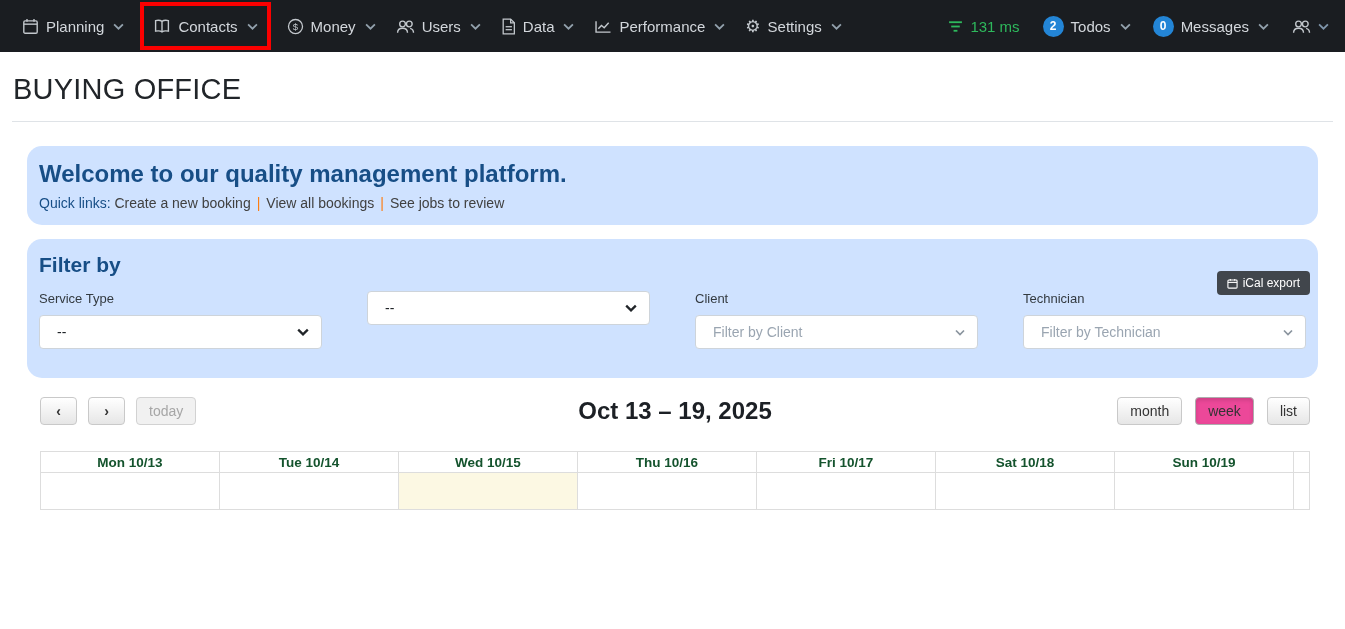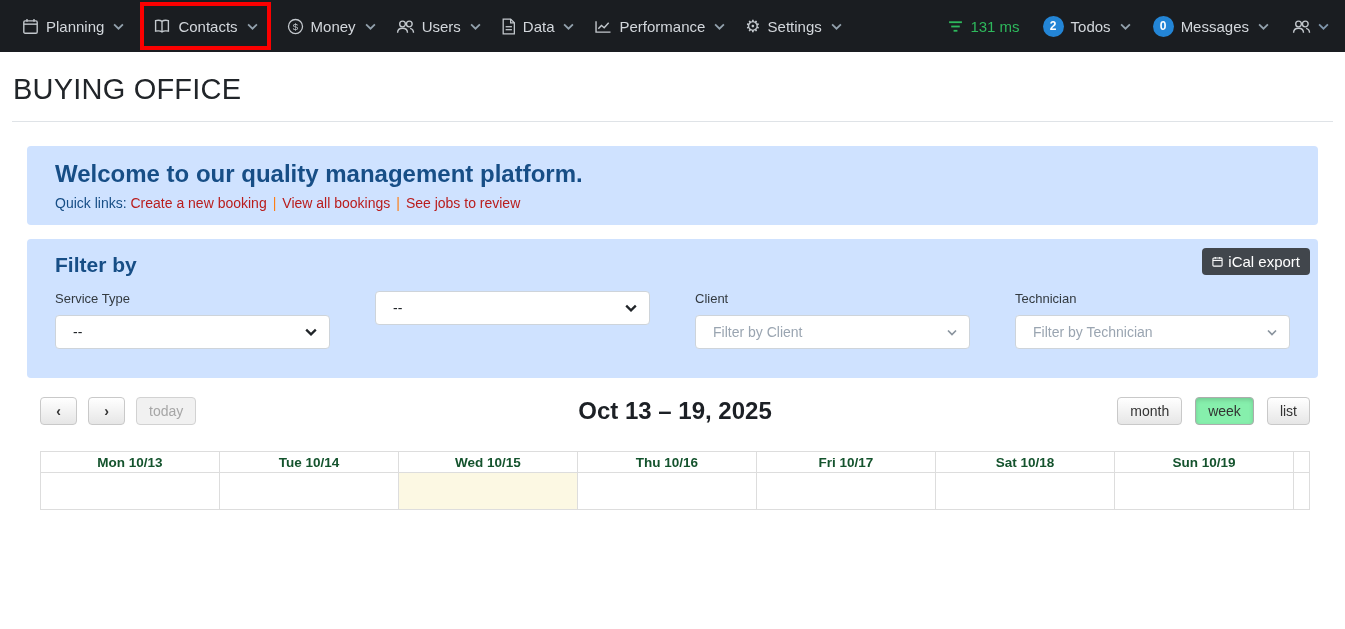--- a/index.html
+++ b/index.html
@@ -27,52 +27,52 @@
     align-items: center; justify-content: center; }
   .user-menu { display: flex; align-items: center; gap: 5px; padding: 0 2px 0 12px;
     height: 100%; cursor: pointer; color: #c3c8cd; }
 
   
   .page-title { font-size: 29px; font-weight: 500; color: #212529;
     margin: 21px 12px 15px 13px; letter-spacing: .2px; }
   .rule { border: none; border-top: 1px solid #dfe3e7; margin: 0 12px; }
 
   
-  .panel { background: #cfe2ff; border-radius: 4px; margin: 0 27px; padding: 14px 28px; }
+  .panel { background: #cfe2ff; border-radius: 15px; margin: 0 27px; padding: 14px 12px; }
   .welcome { margin-top: 24px; }
   .welcome h2 { color: #174e86; font-size: 24px; font-weight: 700; margin-bottom: 7px; }
   .quick-links { font-size: 14px; color: #174e86; }
-  .quick-links a { color: #b91c1c; text-decoration: none; cursor: pointer; }
+  .quick-links a { color: #404040; text-decoration: none; cursor: pointer; }
   .pipe { color: #fd7e14; margin: 0 6px; }
 
   .filter-panel { margin-top: 14px; padding-bottom: 29px; position: relative; }
   .filter-panel h3 { color: #174e86; font-size: 21px; font-weight: 700; margin-bottom: 14px; }
-  .ical-btn { position: absolute; top: 9px; right: 8px; background: #41464c; color: #fff;
-    border: none; border-radius: 4px; font-size: 15px; padding: 5px 10px;
+  .ical-btn { position: absolute; top: 32px; right: 8px; background: #41464c; color: #fff;
+    border: none; border-radius: 4px; font-size: 12px; padding: 5px 10px;
     display: flex; align-items: center; gap: 5px; cursor: pointer;
     font-family: "Liberation Sans", sans-serif; text-align: center; }
   .fields { display: grid; grid-template-columns: repeat(4, 1fr); gap: 45px; }
   .field label { display: block; font-size: 13px; color: #333a40; margin-bottom: 9px; }
   .control { background: #fff; border: 1px solid #ced4da; border-radius: 4px;
     height: 34px; display: flex; align-items: center; padding: 0 12px 0 17px;
     font-size: 14px; cursor: pointer; position: relative; }
   .control .val { color: #212529; }
   .control .ph { color: #9aa5b1; }
   .control .caret { margin-left: auto; display: flex; align-items: center; }
 
   
   .cal-toolbar { margin: 18px 35px 0 40px; display: flex; align-items: center;
     position: relative; height: 30px; }
   .fc-btn { height: 28px; border: 1px solid #c9c9c9; border-radius: 4px;
     background: linear-gradient(to bottom, #ffffff, #e6e6e6); color: #333;
     font-size: 14px; padding: 0 12px; cursor: pointer;
     font-family: "Liberation Sans", sans-serif; }
   .fc-btn.arrow { width: 37px; padding: 0; font-weight: 700; color: #333; }
   .fc-btn.disabled { background: #f1f1f1; color: #a6a6a6; border-color: #d2d2d2; cursor: default; }
-  .fc-btn.active { background: #86efac; border-color: #adadad;
+  .fc-btn.active { background: #ec4899; border-color: #adadad;
     box-shadow: inset 0 2px 4px rgba(0,0,0,.15); }
   .gap-s { margin-left: 11px; }
   .gap-m { margin-left: 13px; }
   .cal-title { position: absolute; left: 0; right: 0; text-align: center;
     font-size: 24px; font-weight: 700; color: #1c2025; pointer-events: none; }
   .views { margin-left: auto; display: flex; }
 
   
   .cal-table { border-collapse: collapse; margin: 25px 0 0 40px; width: 1270px;
     table-layout: fixed; }

